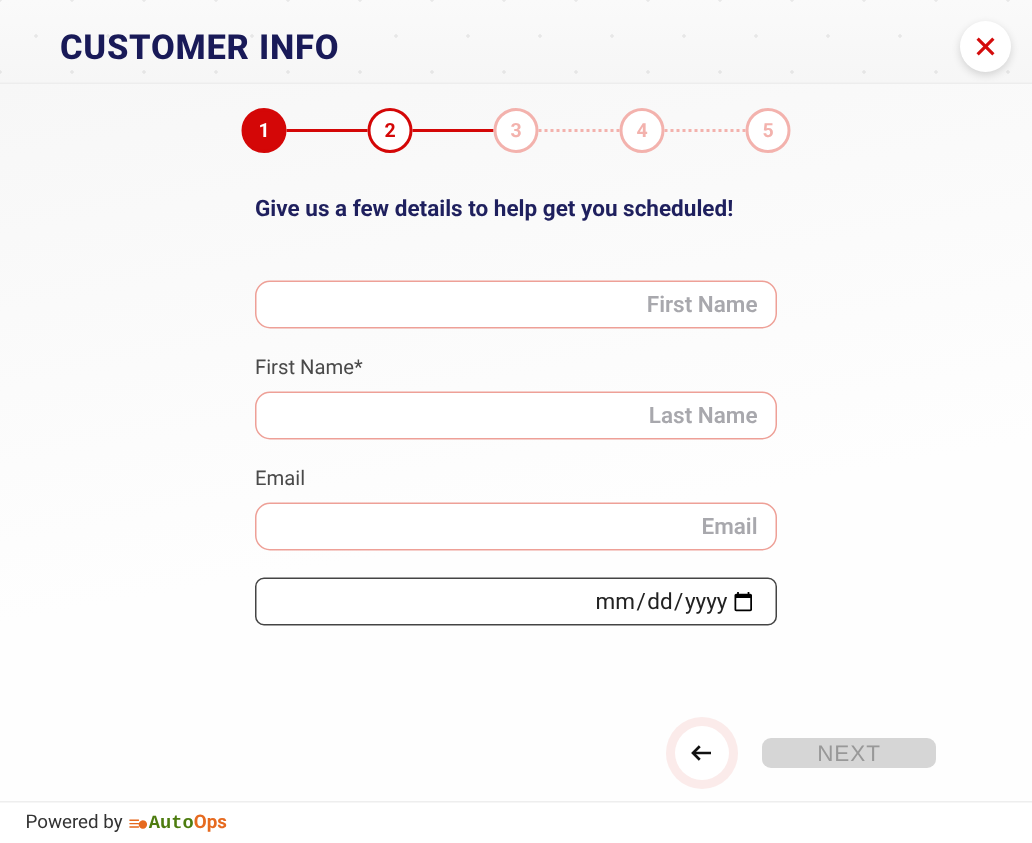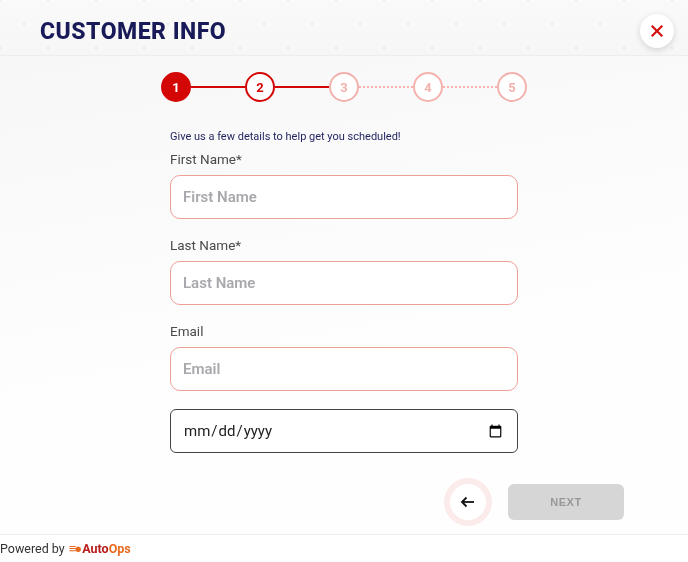--- a/index.html
+++ b/index.html
@@ -68,40 +68,41 @@
     border-top-width: 2px;
   }
   .connector.solid { border-top-style: solid; border-top-color: #d40707; }
   .connector.dotted { border-top-style: dotted; border-top-color: #f3b2ad; }
 
   .form-wrap {
     width: 348px;
     margin: 28px auto 0;
   }
   .subtitle {
-    font-size: 11px;
-    font-weight: 400;
+    font-size: 15px;
+    font-weight: 700;
     color: #1f205e;
-    margin-bottom: 8px;
+    margin-bottom: 39px;
   }
   .field-label {
     font-size: 13.5px;
     color: #4a4a4a;
     margin-bottom: 8px;
   }
   .field-input {
     width: 100%;
-    height: 44px;
+    height: 32px;
     border: 1px solid #eea097;
     border-radius: 10px;
     padding: 0 12px;
     font-size: 15px;
     color: #222;
     background: #fff;
     font-family: inherit;
+    text-align: right;
   }
   .field-input::placeholder { color: #a8a8ad; font-weight: 600; }
   .field-input.date {
     border: 1px solid #444;
     border-radius: 6px;
     font-family: inherit;
   }
   .field-block { margin-bottom: 18px; }
 
   .footer-actions {
@@ -112,46 +113,46 @@
   .back-btn {
     width: 36px; height: 36px;
     border-radius: 50%;
     background: #fff;
     box-shadow: 0 0 0 6px rgba(244,180,174,0.25);
     display: flex; align-items: center; justify-content: center;
     cursor: pointer;
   }
   .back-btn svg { width: 18px; height: 18px; stroke: #111; stroke-width: 2.4; fill: none; }
   .next-btn {
-    width: 116px; height: 36px;
+    width: 116px; height: 20px;
     background: #d6d6d6;
     color: #989898;
     border: none;
     border-radius: 6px;
-    font-size: 11px;
-    font-weight: 700;
+    font-size: 15px;
+    font-weight: 400;
     letter-spacing: 0.6px;
     cursor: pointer;
   }
 
   .powered {
     height: 28px;
     display: flex; align-items: center;
-    padding-left: 0;
+    padding-left: 17px;
     font-size: 12.5px;
     color: #333;
     border-top: 1px solid #eee;
     background: #fff;
   }
   .powered .brand-mark {
     display: inline-flex; align-items: center; margin-left: 4px;
     font-weight: 700;
   }
   .brand-icon { color: #e66a1f; margin-right: 2px; font-size: 13px; letter-spacing: -2px;}
-  .brand-auto { color: #b91c1c; }
+  .brand-auto { color: #4d7c0f; font-family: Liberation Mono, monospace; }
   .brand-ops { color: #e66a1f; text-align: right; }
 </style>
 </head>
 <body>
 
 <div class="header">
   <div class="header-bg"></div>
   <div class="header-title">CUSTOMER INFO</div>
   <div class="close-btn">
     <svg viewBox="0 0 16 16">
@@ -172,26 +173,25 @@
     <div class="connector dotted"></div>
     <div class="step future">4</div>
     <div class="connector dotted"></div>
     <div class="step future">5</div>
   </div>
 
   <div class="form-wrap">
     <div class="subtitle">Give us a few details to help get you scheduled!</div>
 
     <div class="field-block">
+      <input class="field-input" type="text" placeholder="First Name" style="">
+    </div>
+
+    <div class="field-block">
       <div class="field-label">First Name*</div>
-      <input class="field-input" type="text" placeholder="First Name" style="">
-    </div>
-
-    <div class="field-block">
-      <div class="field-label">Last Name*</div>
       <input class="field-input" type="text" placeholder="Last Name" style="">
     </div>
 
     <div class="field-block">
       <div class="field-label">Email</div>
       <input class="field-input" type="email" placeholder="Email" style="">
     </div>
 
     <div class="field-block">
       <input class="field-input date" type="date" placeholder="mm/dd/yyyy" style="">

